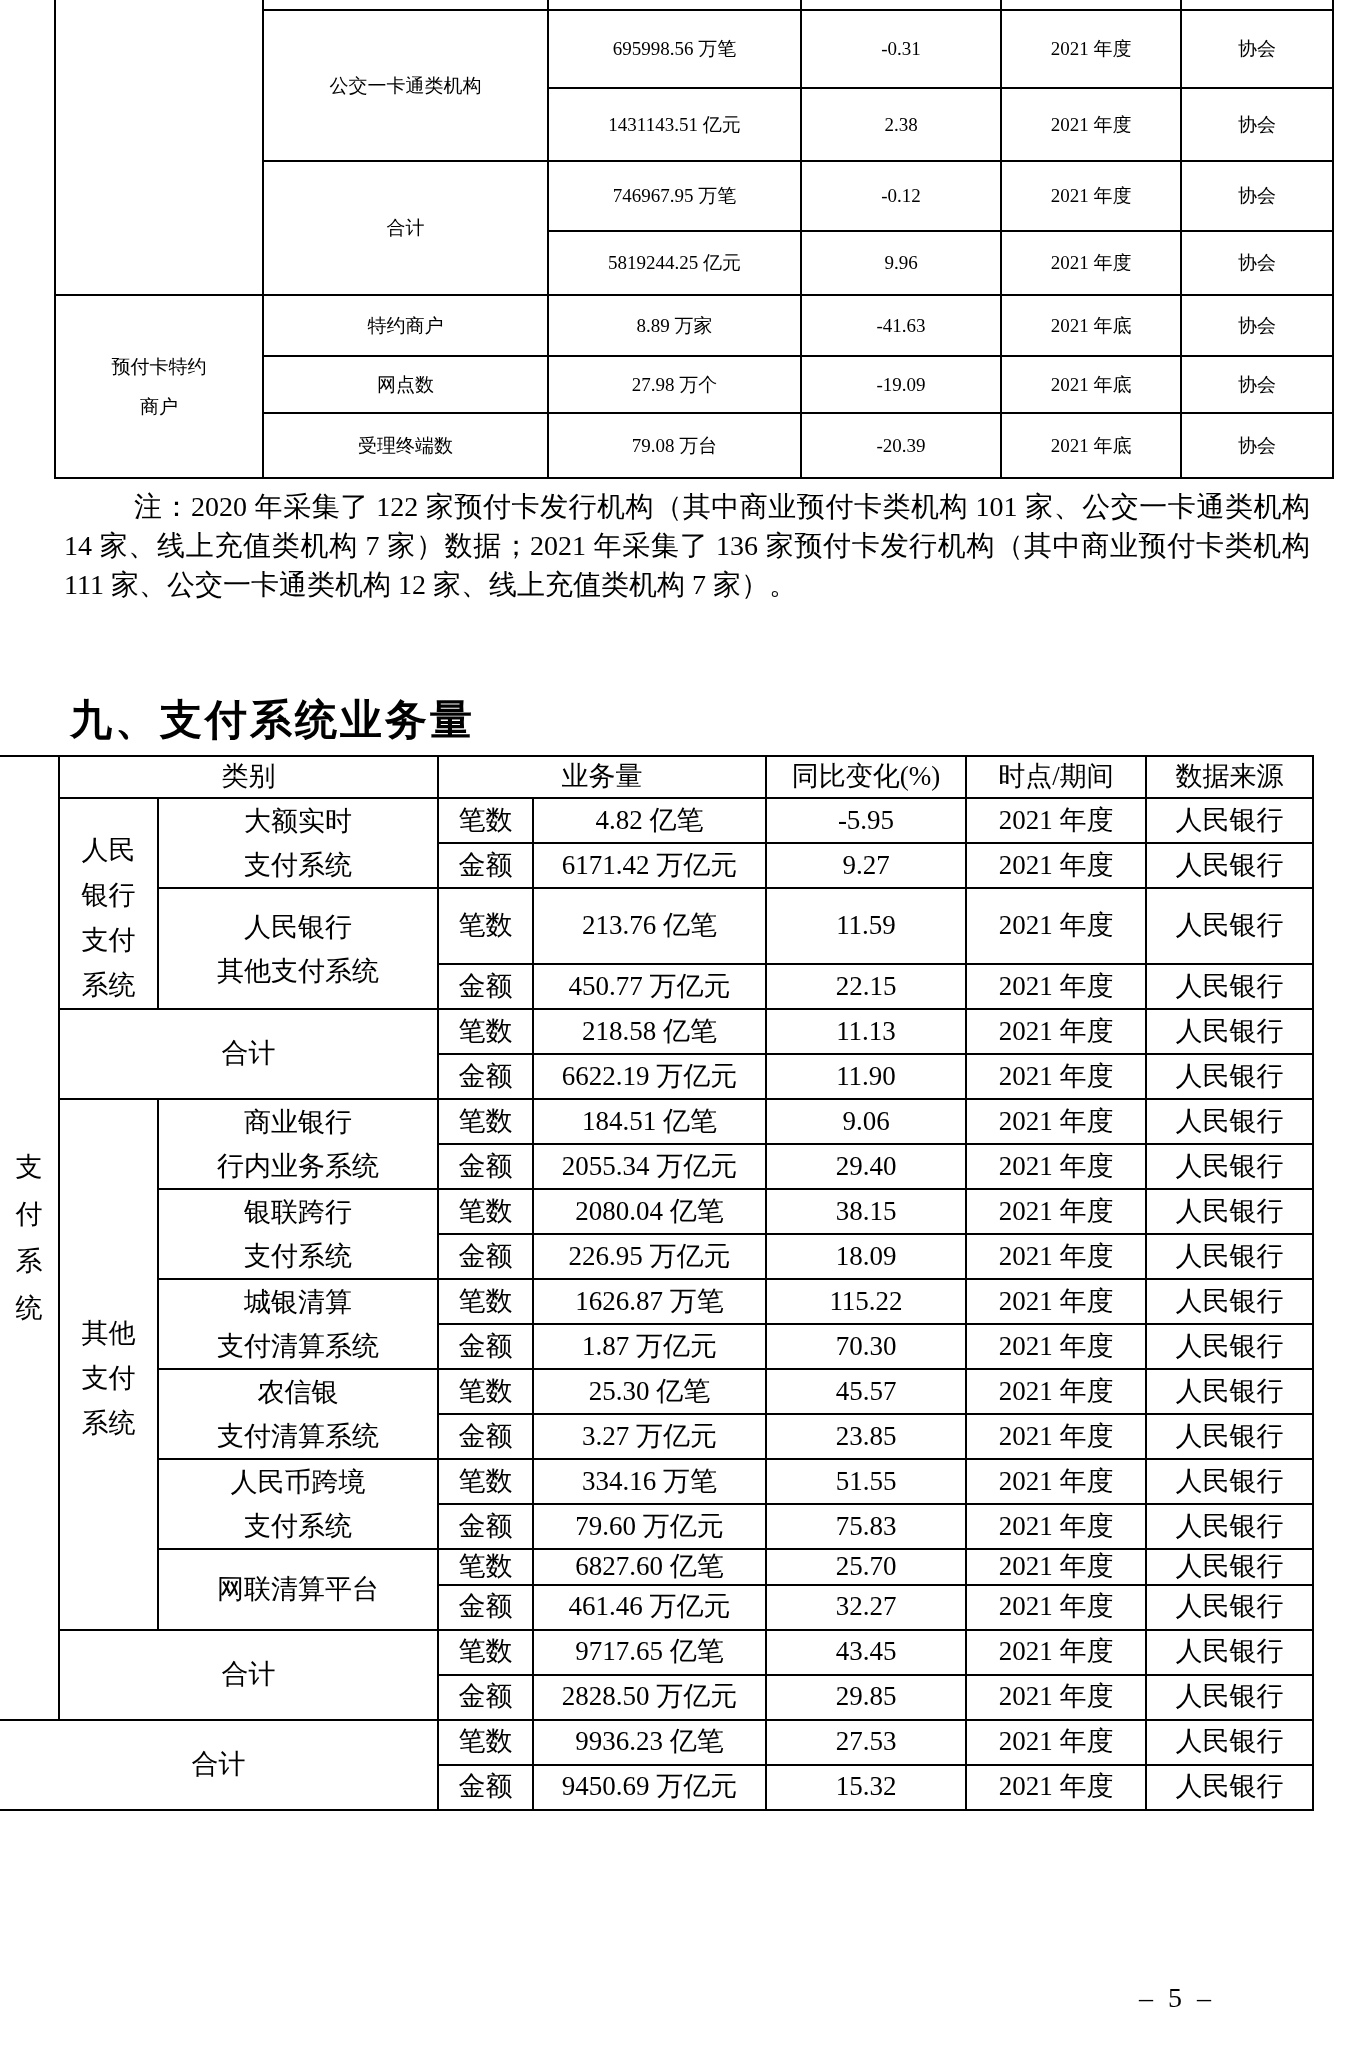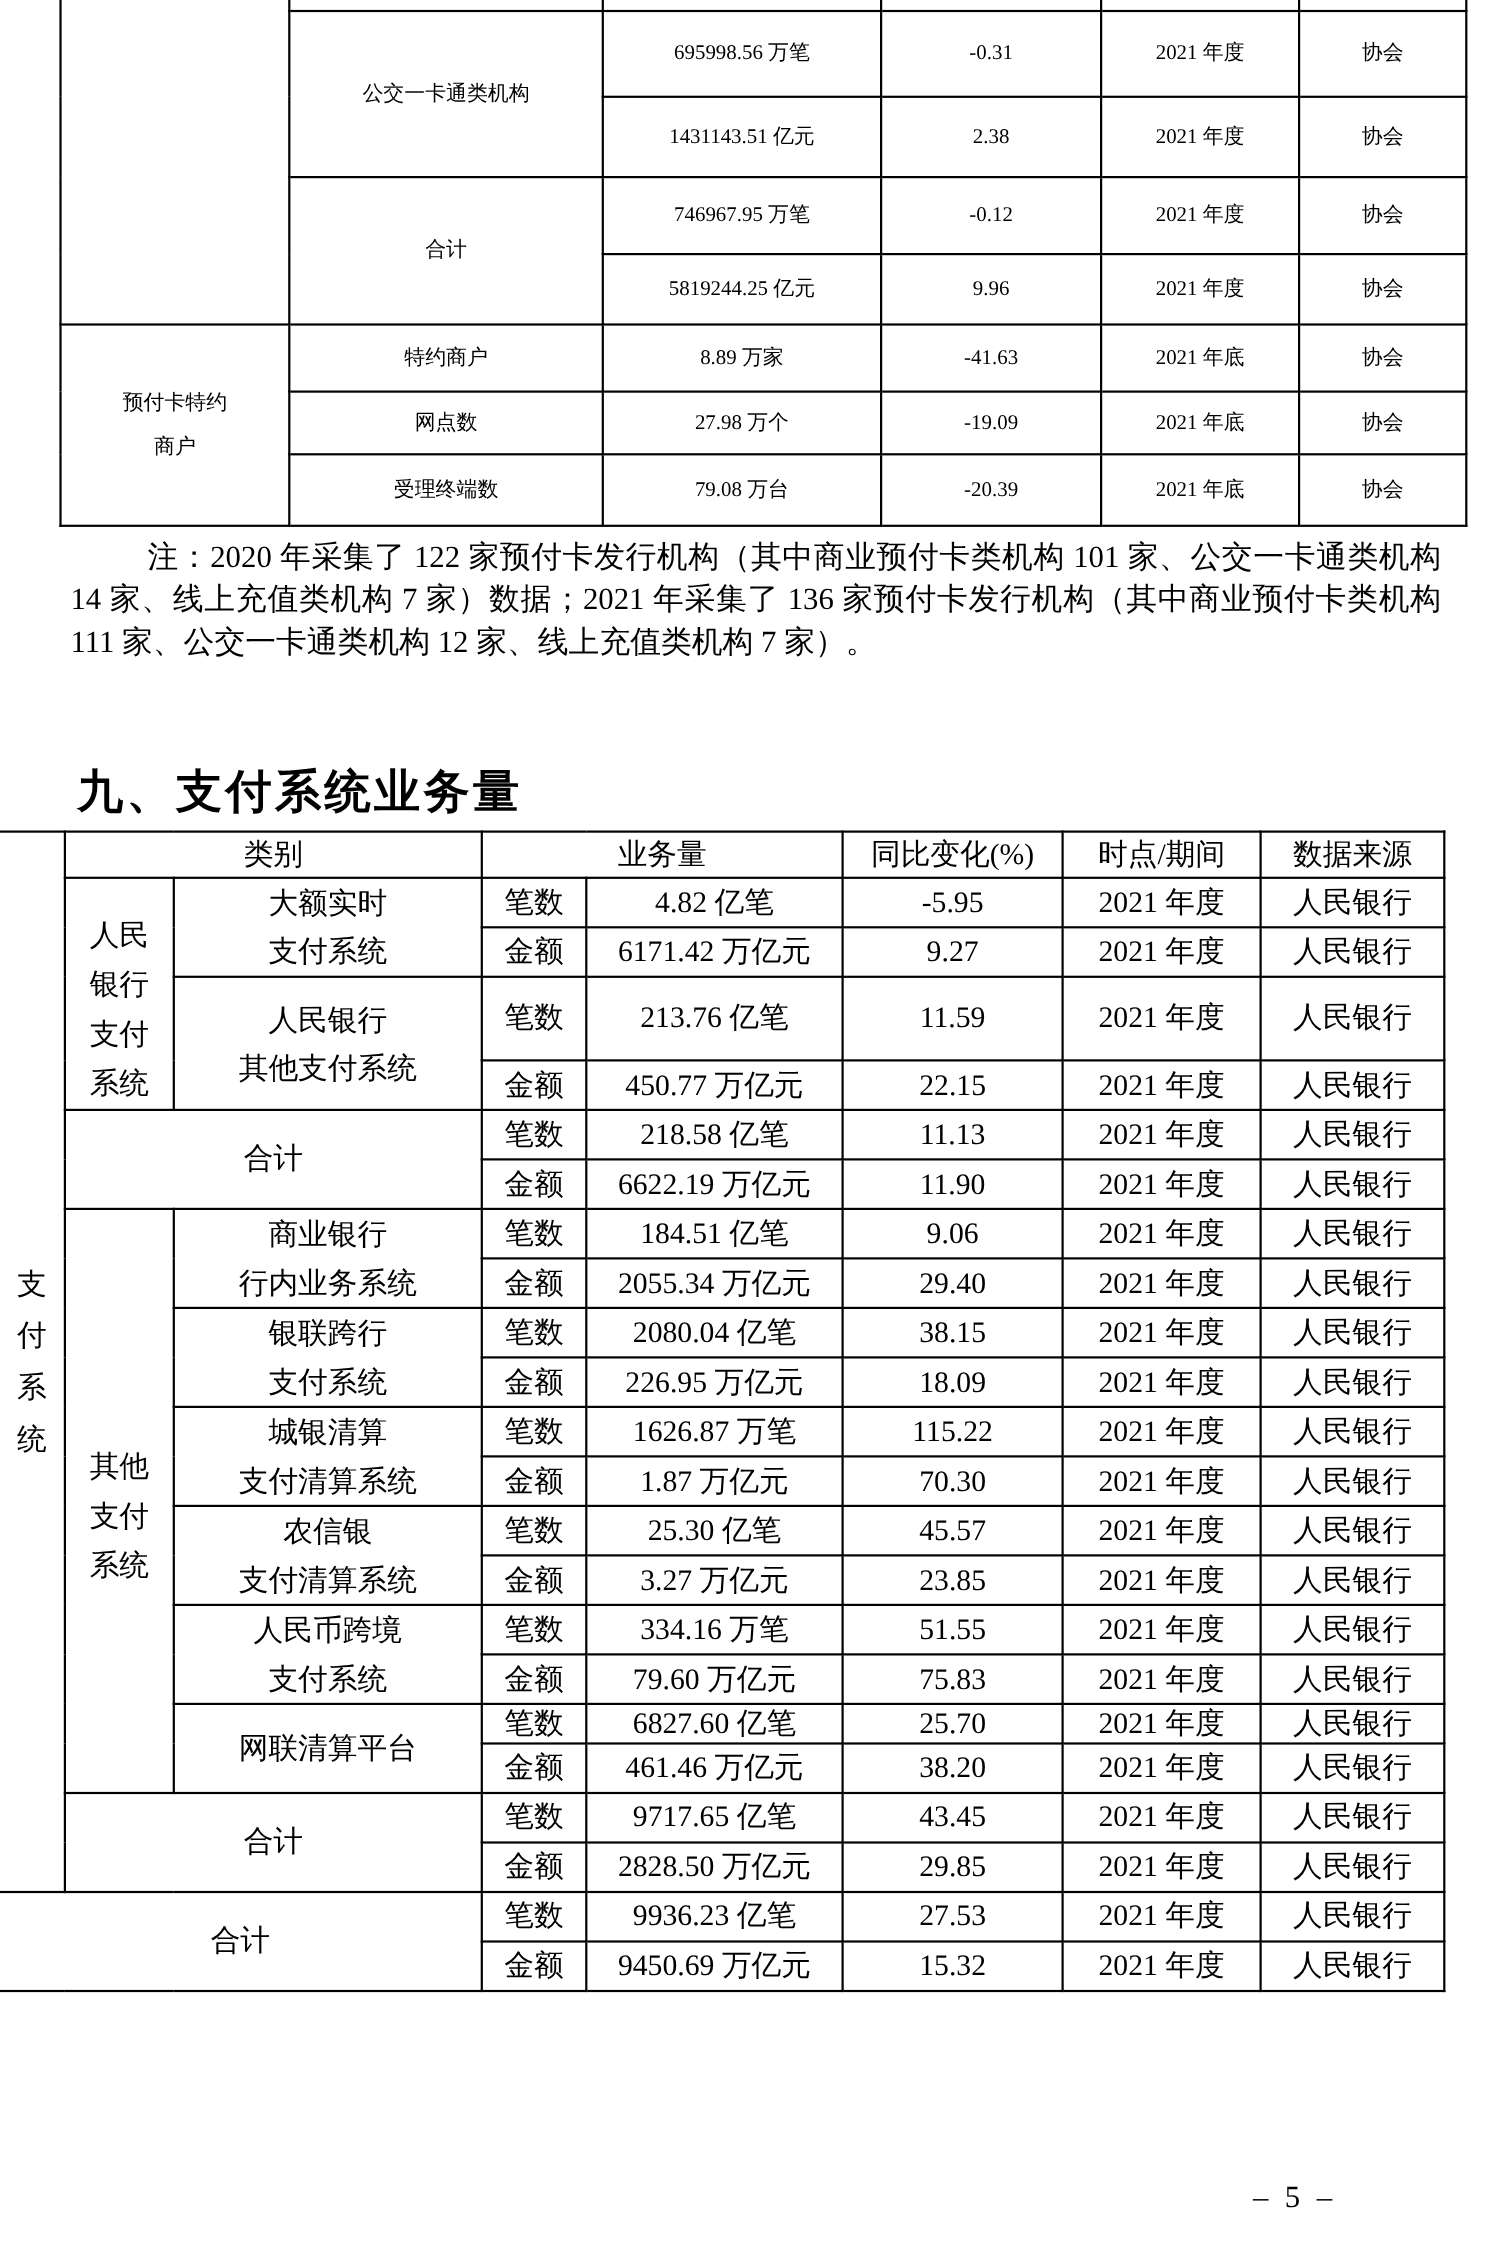--- a/index.html
+++ b/index.html
@@ -307,21 +307,21 @@
     </td>
     <td>笔数</td>
     <td>6827.60 亿笔</td>
     <td>25.70</td>
     <td>2021 年度</td>
     <td>人民银行</td>
   </tr>
   <tr style="height:45px">
     <td>金额</td>
     <td>461.46 万亿元</td>
-    <td>38.20</td>
+    <td>32.27</td>
     <td>2021 年度</td>
     <td>人民银行</td>
   </tr>
   <tr style="height:45px">
     <td colspan="2" rowspan="2">合计</td>
     <td>笔数</td>
     <td>9717.65 亿笔</td>
     <td>43.45</td>
     <td>2021 年度</td>
     <td>人民银行</td>

